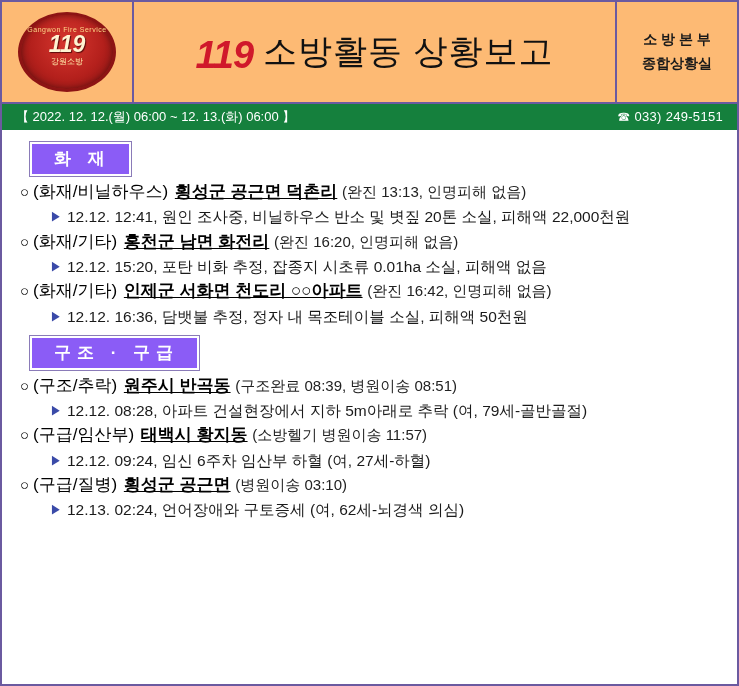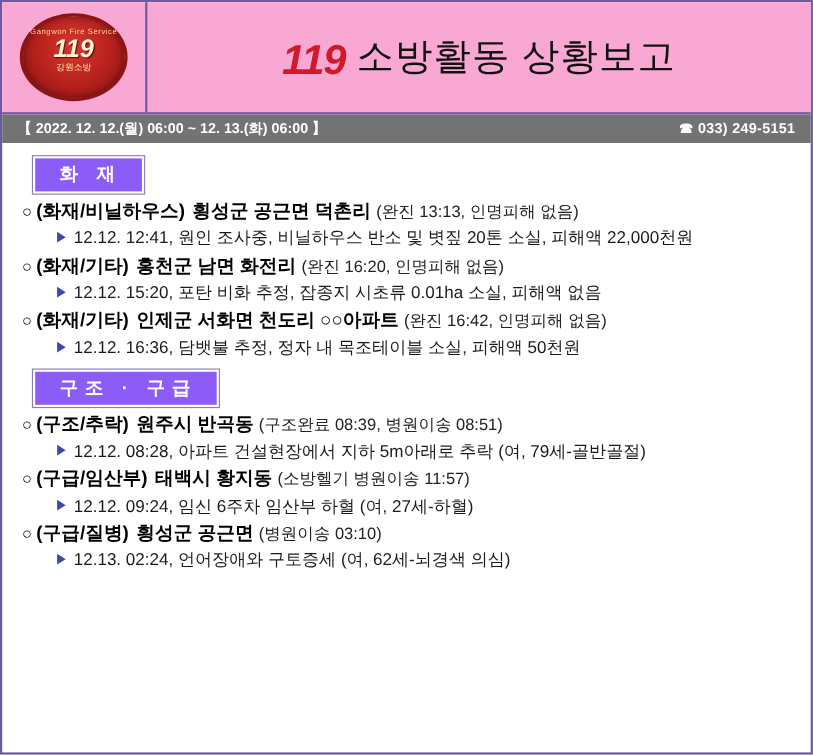--- a/index.html
+++ b/index.html
@@ -23,21 +23,21 @@
     background: #ffffff;
   }
 
   
   .header {
     position: relative;
     height: 100px;
     display: flex;
     align-items: stretch;
     border-bottom: 2px solid #6b5aa0;
-    background: #f9a8d4;
+    background: #fdba74;
   }
   .header-left {
     width: 130px;
     display: flex;
     align-items: center;
     justify-content: center;
     border-right: 2px solid #6b5aa0;
   }
   .emblem {
     width: 92px;
@@ -104,28 +104,28 @@
     justify-content: center;
     gap: 6px;
     font-size: 14px;
     font-weight: bold;
     color: #1a1a1a;
   }
 
   
   .periodbar {
     height: 26px;
-    background: #737373;
+    background: #15803d;
     color: #ffffff;
     display: flex;
     align-items: center;
     justify-content: space-between;
     padding: 0 14px;
     font-size: 13px;
-    font-weight: bold;
+    font-weight: normal;
     box-sizing: border-box;
   }
   .periodbar .right {
     letter-spacing: .3px;
   }
 
   
   .body {
     padding: 6px 10px 0 10px;
   }
@@ -147,25 +147,26 @@
   .entry-title {
     font-size: 17px;
     line-height: 1.55;
     white-space: nowrap;
   }
   .entry-title .circle {
     font-size: 15px;
     margin-right: 4px;
   }
   .entry-title .cat {
-    font-weight: bold;
+    font-weight: normal;
   }
   .entry-title .place {
     font-weight: bold;
     margin-left: 2px;
+    text-decoration: underline;
   }
   .entry-title .note {
     font-size: 15px;
     color: #222222;
   }
   .entry-detail {
     font-size: 15.5px;
     line-height: 1.5;
     margin-left: 30px;
     white-space: nowrap;
@@ -190,20 +191,24 @@
       <div class="emblem">
         <span class="top-text">Gangwon Fire Service</span>
         <span class="num">119</span>
         <span class="bot-text">강원소방</span>
       </div>
     </div>
     <div class="header-center">
       <span class="logo119">119</span>
       <span class="title-main">소방활동 상황보고</span>
     </div>
+    <div class="header-right">
+      <span>소 방 본 부</span>
+      <span>종합상황실</span>
+    </div>
   </div>
 
   <div class="periodbar">
     <span class="left">【 2022. 12. 12.(월) 06:00 ~ 12. 13.(화) 06:00 】</span>
     <span class="right">☎  033)  249-5151</span>
   </div>
 
   <div class="body">
 
     

